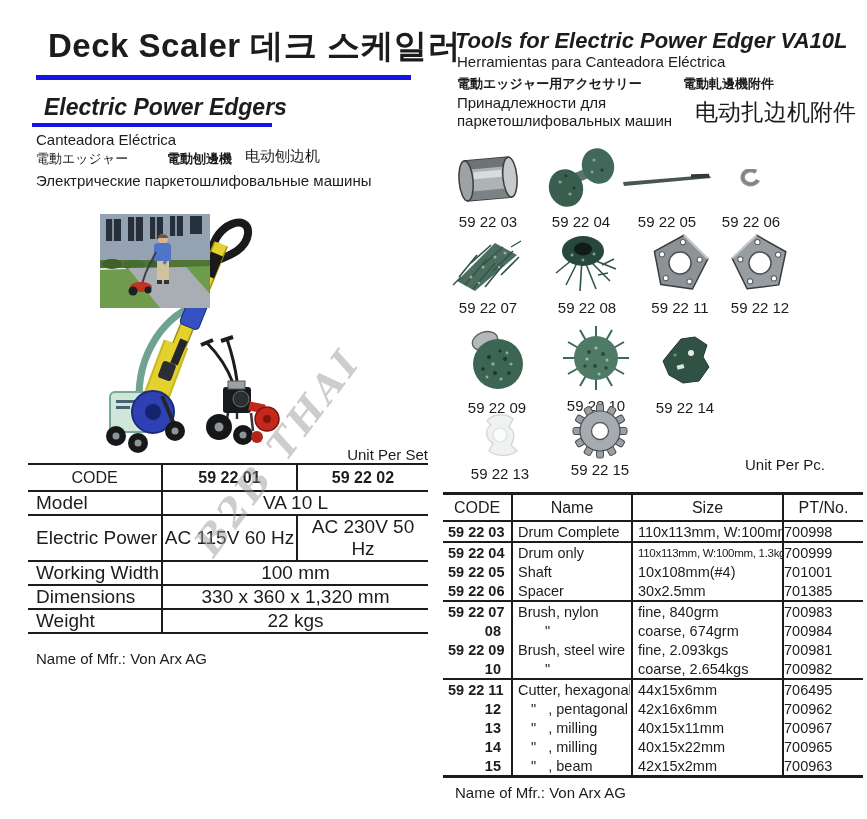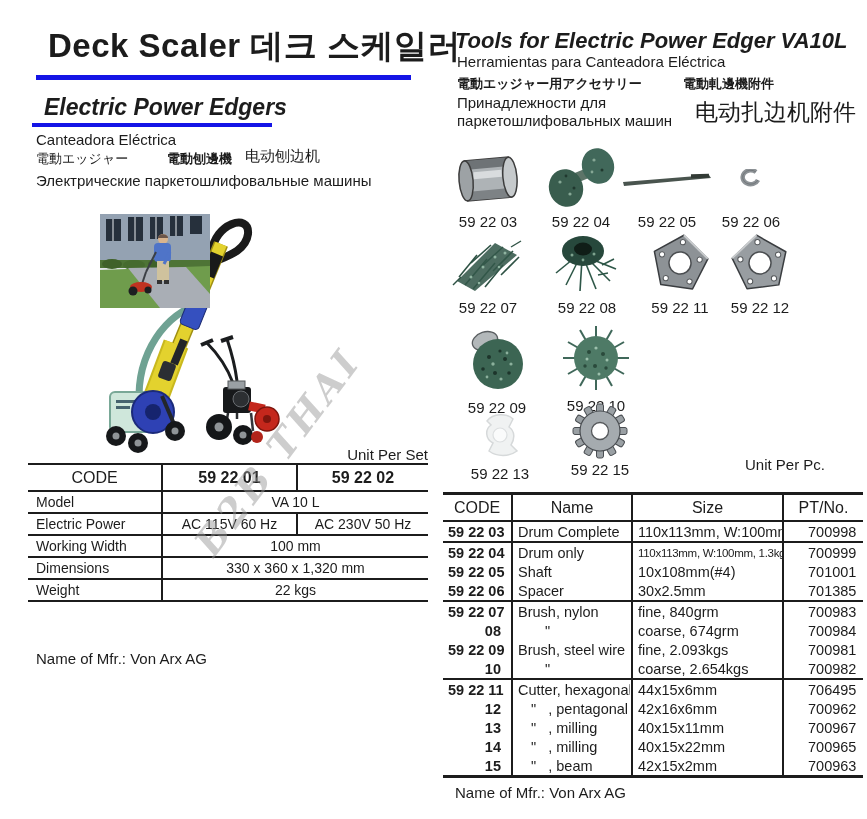--- a/index.html
+++ b/index.html
@@ -28,21 +28,21 @@
   .photo-inset{left:100px;top:214px;z-index:2;}
   .machine-small{left:197px;top:335px;z-index:1;}
   .watermark{left:203px;top:528px;font-family:"DejaVu Serif",serif;font-size:38px;font-weight:bold;font-style:italic;
              color:rgba(150,150,150,.48);letter-spacing:4px;transform:rotate(-53deg);transform-origin:0 50%;
              white-space:nowrap;z-index:6;}
   
   .unit-set{left:28px;top:446px;width:400px;text-align:right;font-size:15px;z-index:3;}
   .unit-pc{left:745px;top:456px;font-size:15px;}
   
   .lt{left:28px;top:463px;width:400px;border-collapse:collapse;table-layout:fixed;z-index:4;}
-  .lt td{border-bottom:2px solid #1c1c1c;font-size:14px;text-align:center;height:20px;padding:0;}
+  .lt td{border-bottom:2px solid #1c1c1c;font-size:19px;text-align:center;height:20px;padding:0;}
   .lt tr.hrow td{border-top:2px solid #1c1c1c;height:25px;font-size:16px;}
   .lt td.lbl{text-align:left;padding-left:8px;border-right:2px solid #1c1c1c;}
   .lt tr.hrow td.lbl{text-align:center;padding-left:0;}
   .lt td.v1{border-right:2px solid #1c1c1c;}
   .lt .b{font-weight:bold;}
   .lt td.acc{height:40px;}
   .lt-mfr{left:36px;top:650px;font-size:15px;}
   
   .gallery{left:445px;top:140px;width:420px;height:352px;}
   .g{position:absolute;margin:0;display:flex;flex-direction:column;align-items:center;width:84px;}
@@ -53,21 +53,21 @@
   .p5{left:1px;top:88px;}  .p6{left:100px;top:88px;}.p7{left:193px;top:88px;} .p8{left:273px;top:88px;}
   .p9{left:10px;top:184px;}.p10{left:109px;top:182px;}.p11{left:198px;top:184px;}
   .p12{left:13px;top:268px;}.p13{left:113px;top:264px;}
   
   .rt{left:443px;top:492px;width:420px;border-collapse:collapse;table-layout:fixed;}
   .rt th{border-top:3px solid #1c1c1c;border-bottom:2px solid #1c1c1c;font-weight:normal;font-size:16px;height:25px;padding:0;}
   .rt td{font-size:14.5px;height:19px;padding:0 5px;white-space:nowrap;overflow:hidden;}
   .rt th:not(:last-child),.rt td:not(:last-child){border-right:2px solid #1c1c1c;}
   .rt td.code{text-align:right;font-weight:bold;padding-right:10px;}
   .rt td.name{text-align:left;white-space:pre;border-radius:7px;}
-  .rt td.pt{padding-left:24px;}
+  .rt td.pt{padding-left:0;}
   .rt td.sz-sm{font-size:11.5px;letter-spacing:-.3px;}
   .rt tr.gend td{border-bottom:2px solid #1c1c1c;}
   .rt tr.last td{border-bottom:3px solid #1c1c1c;}
   .rt-mfr{left:455px;top:784px;font-size:15px;}
 </style>
 </head>
 <body>
 
 <div class="abs h-title">Deck Scaler 데크 스케일러</div>
 <div class="abs rule-1"></div>
@@ -409,20 +409,31 @@
         <g fill="#9cc0ac">
             <circle cx="35" cy="24" r="1.6"></circle>
             <circle cx="46" cy="36" r="1.5"></circle>
             <circle cx="26" cy="35" r="1.5"></circle>
             <circle cx="38" cy="50" r="1.5"></circle>
           </g>
       </svg>
     </span>
     <figcaption class="gc">59 22 10</figcaption>
   </figure>
+  <figure class="g r3 p11">
+    <span class="gi">
+      <svg width="56" height="54" viewBox="0 0 56 54">
+        <path d="M14 18 L24 6 L38 4 L50 12 L46 24 L52 34 L42 48 L26 50 L12 42 L6 28 Z" fill="#2f5244" stroke="#22392f" stroke-width="1"></path>
+        <circle cx="34" cy="20" r="3" fill="#e8ece9"></circle>
+        <rect x="20" y="32" width="7" height="4" fill="#dfe5e1" transform="rotate(-15 23 34)"></rect>
+        <circle cx="18" cy="22" r="1.6" fill="#6f9480"></circle>
+      </svg>
+    </span>
+    <figcaption class="gc">59 22 14</figcaption>
+  </figure>
   <figure class="g r4 p12">
     <span class="gi">
       <svg width="54" height="48" viewBox="0 0 54 48">
         <path d="M14 10 C20 2 34 2 40 8 L36 16 C42 20 42 28 38 34 L44 40 C36 46 24 46 16 40 L20 32 C12 28 12 18 18 14 Z" fill="#f0f2f2" stroke="#d6d9da" stroke-width="1.5"></path>
         <circle cx="27" cy="24" r="7" fill="#fafbfb" stroke="#dcdfe0" stroke-width="1.2"></circle>
       </svg>
     </span>
     <figcaption class="gc">59 22 13</figcaption>
   </figure>
   <figure class="g r4 p13">

